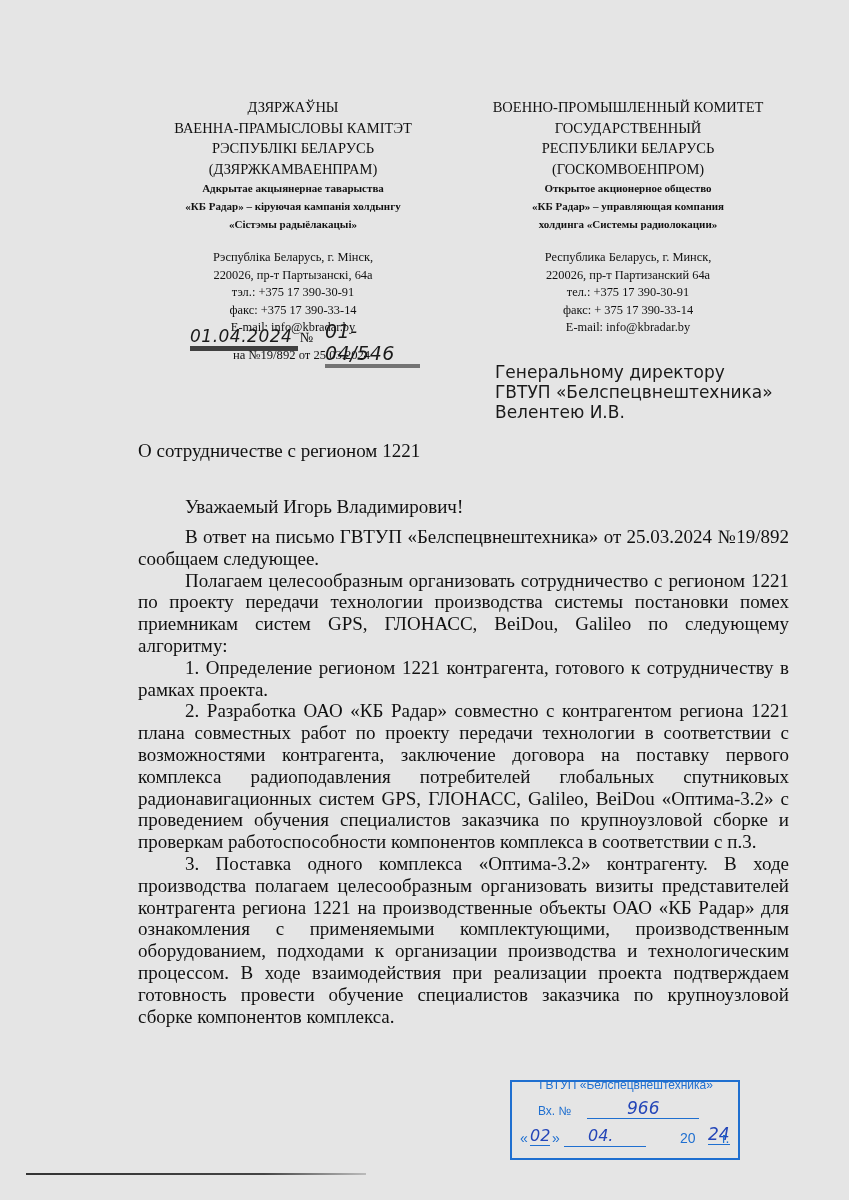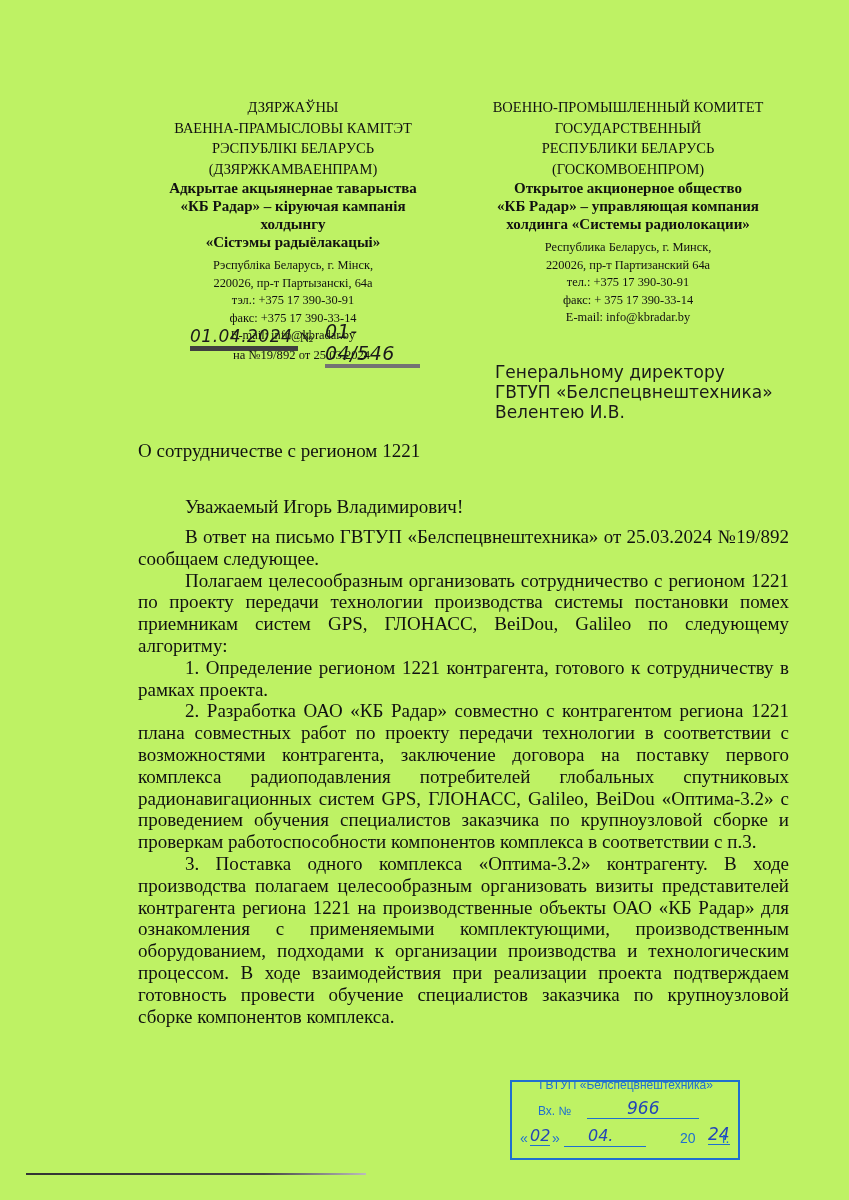--- a/index.html
+++ b/index.html
@@ -1,24 +1,24 @@
 <!DOCTYPE html>
 <html><head>
   <meta charset="utf-8">
   <style>
     html, body { margin: 0; padding: 0; background: #ffffff; }
     body { width: 849px; height: 1200px; position: relative; overflow: hidden; color: #111; }
-    .page { position: absolute; left: 0; top: 0; width: 849px; height: 1200px; background: #bef264; }
+    .page { position: absolute; left: 0; top: 0; width: 849px; height: 1200px; background: #e5e5e5; }
 
     .hdr { position: absolute; text-align: center; font-family: "Liberation Serif", serif; }
     .hdr-left { left: 148px; width: 290px; top: 97px; }
     .hdr-right { left: 468px; width: 320px; top: 97px; }
     .hdr .org-line { font-size: 14.5px; line-height: 20.5px; color: #111; }
-    .hdr .bold-line { font-size: 15px; line-height: 18px; font-weight: bold; color: #111; text-align: center; }
-    .hdr .addr { margin-top: 6px; }
+    .hdr .bold-line { font-size: 11px; line-height: 18px; font-weight: bold; color: #111; text-align: center; }
+    .hdr .addr { margin-top: 16px; }
     .hdr .addr-line { font-size: 12.4px; line-height: 17.5px; color: #111; }
 
     .regline { position: absolute; left: 190px; top: 328px; width: 240px; height: 20px; font-family: "Liberation Serif", serif; }
     .hw { font-family: "DejaVu Sans", sans-serif; font-style: italic; font-size: 17px; color: #1a1a1a; letter-spacing: 0.5px; }
     .hw-date { position: absolute; left: 0; top: -2px; width: 108px; border-bottom: 5px solid #404040; }
     .hw-no-sign { position: absolute; left: 110px; top: 2px; font-size: 14px; }
     .hw-no { position: absolute; left: 135px; top: -8px; width: 95px; border-bottom: 4px solid #737373; font-size: 19px; }
     .reply-ref { position: absolute; left: 233px; top: 348px; font-family: "Liberation Serif", serif; font-size: 12.6px; color: #111; }
 
     .addressee { position: absolute; left: 495px; top: 362px; font-family: "DejaVu Sans", sans-serif; font-size: 17px; line-height: 20px; color: #1a1a1a; }

